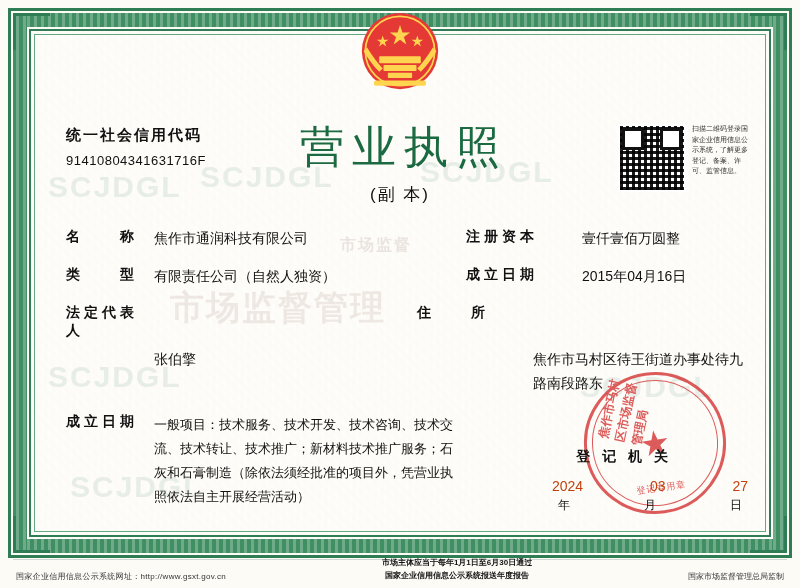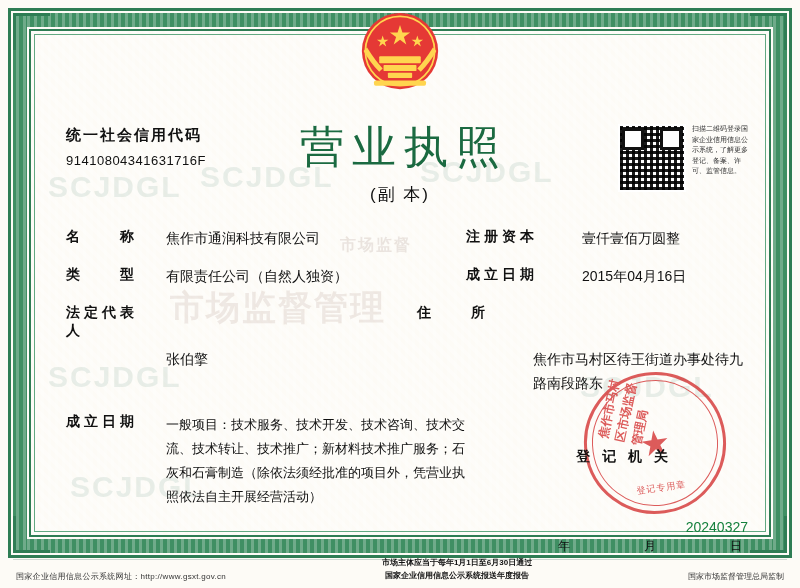--- a/index.html
+++ b/index.html
@@ -210,21 +210,20 @@
     right: 52px;
     z-index: 5;
   }
   .row {
     display: flex;
     margin-bottom: 17px;
   }
   .col-left {
     width: 400px;
     display: flex;
-    gap: 12px;
   }
   .col-right {
     flex: 1;
     display: flex;
     gap: 24px;
   }
   .f-label {
     font-size: 14px;
     font-weight: bold;
     color: #111;
@@ -264,24 +263,23 @@
   }
   .date-line {
     position: absolute;
     right: 52px;
     top: 478px;
     width: 196px;
     z-index: 5;
   }
   .date-nums {
     display: flex;
-    justify-content: flex-end;
+    justify-content: space-between;
     font-size: 14px;
-    color: #15803d;
-    margin-top: 41px;
+    color: #c2410c;
   }
   .date-units {
     display: flex;
     justify-content: space-between;
     font-size: 12px;
     color: #111;
     margin-top: 3px;
     padding: 0 6px;
   }
 

